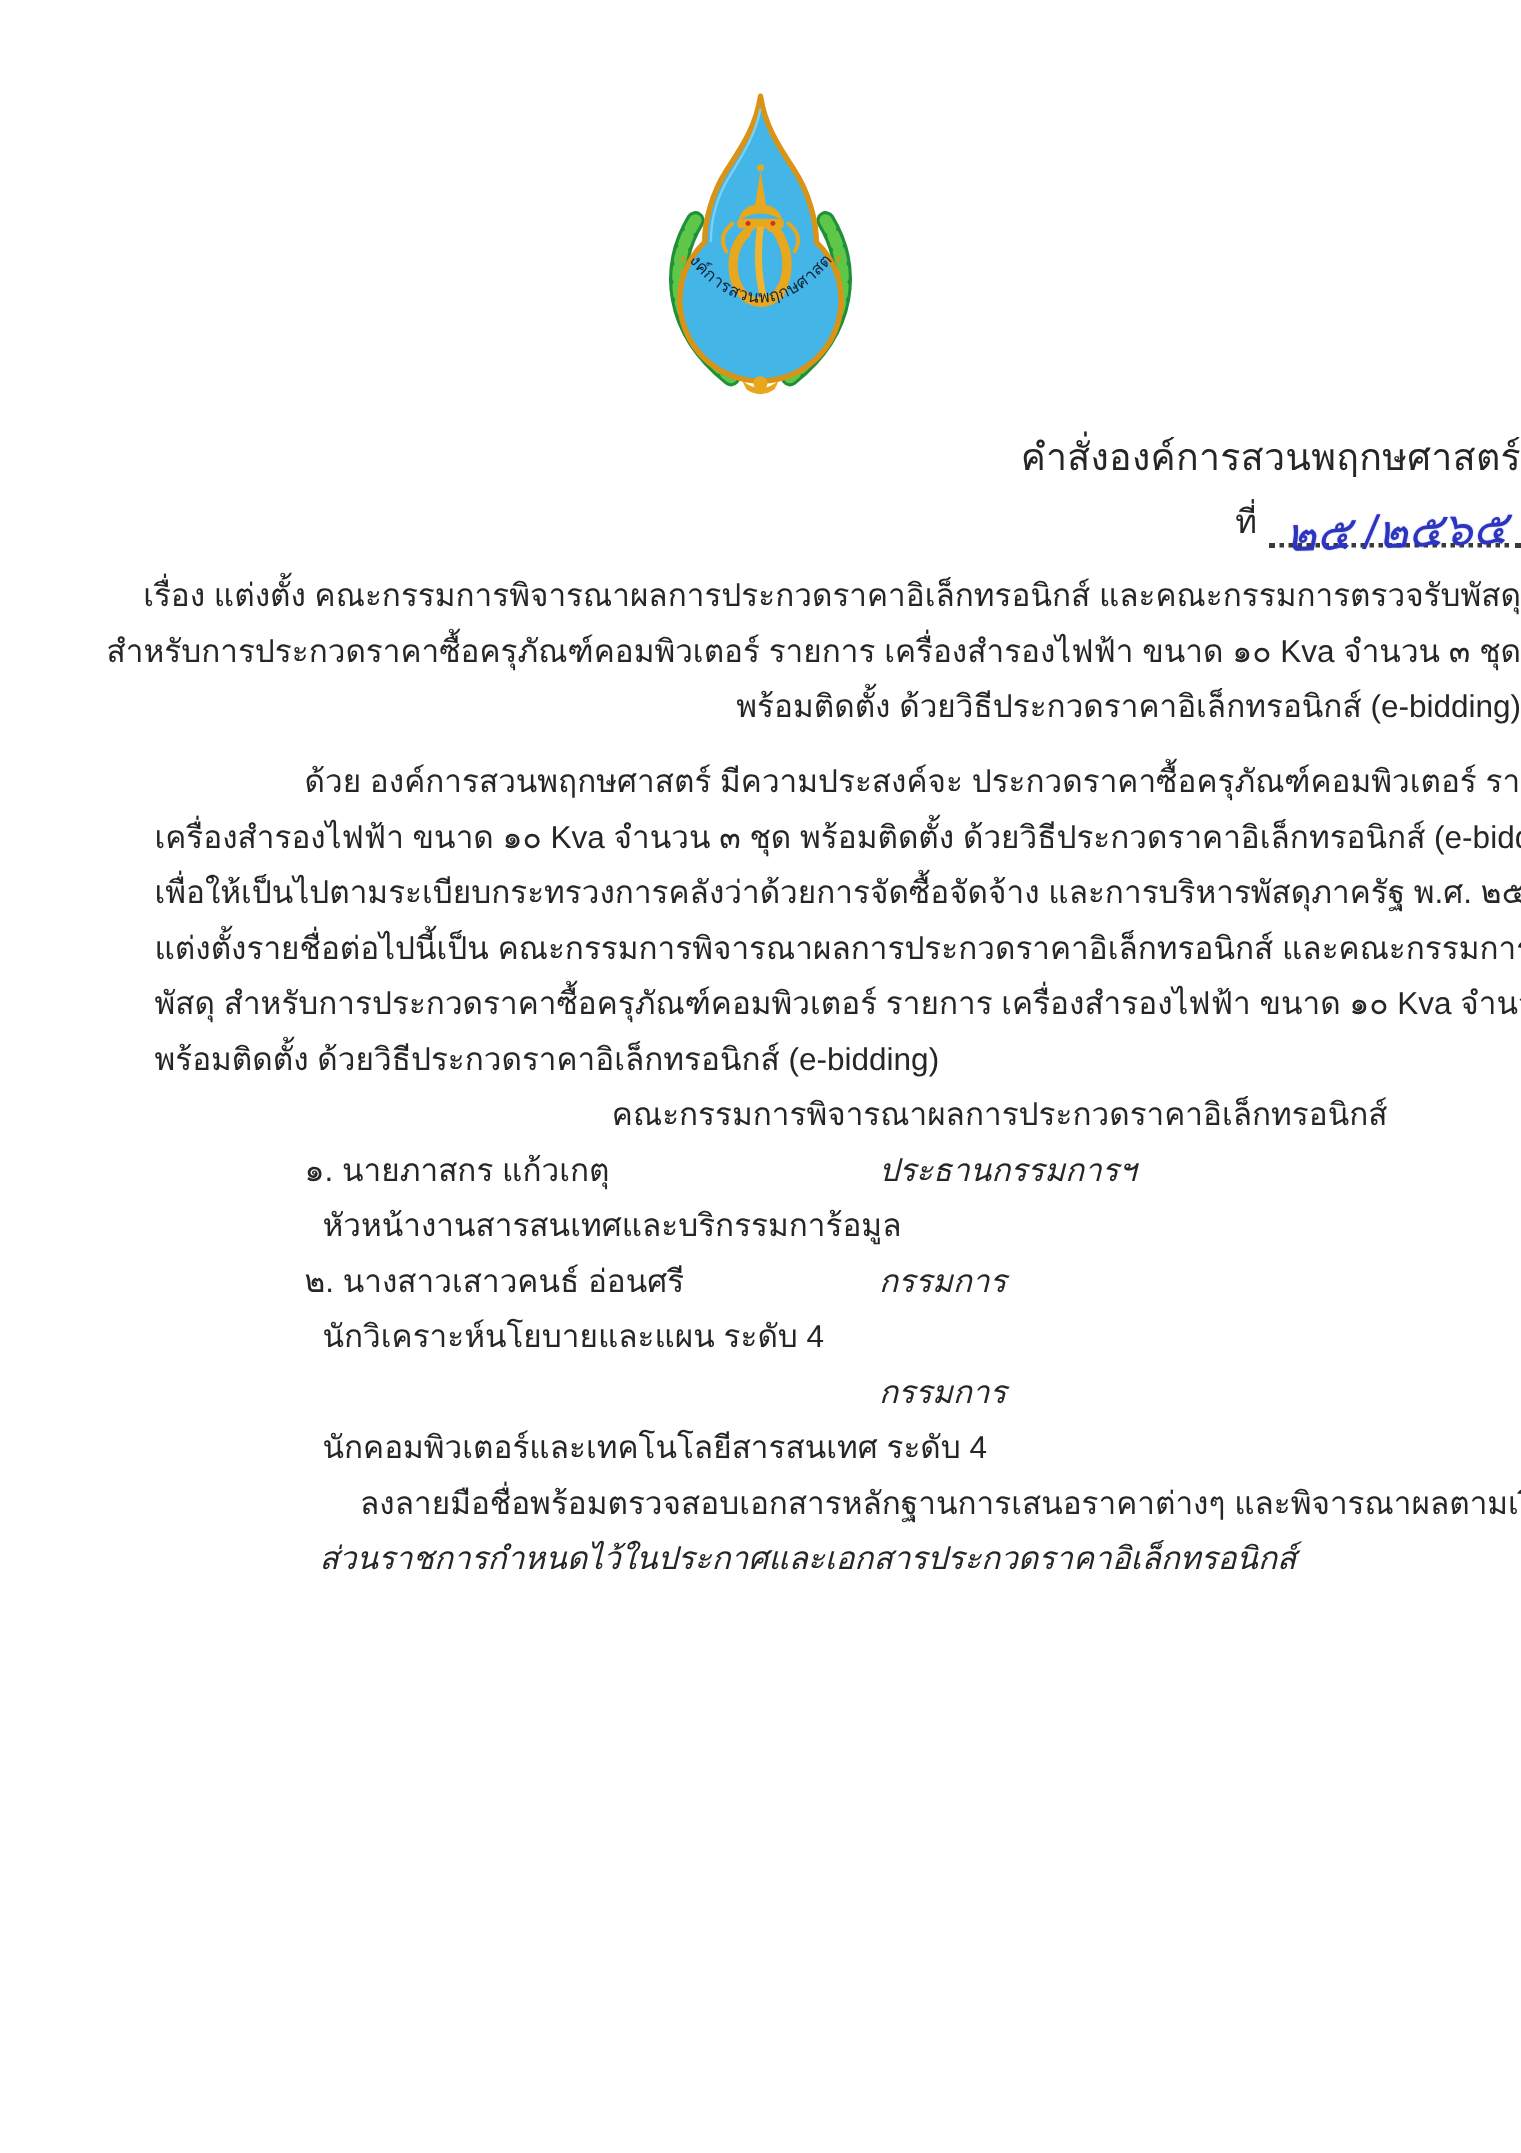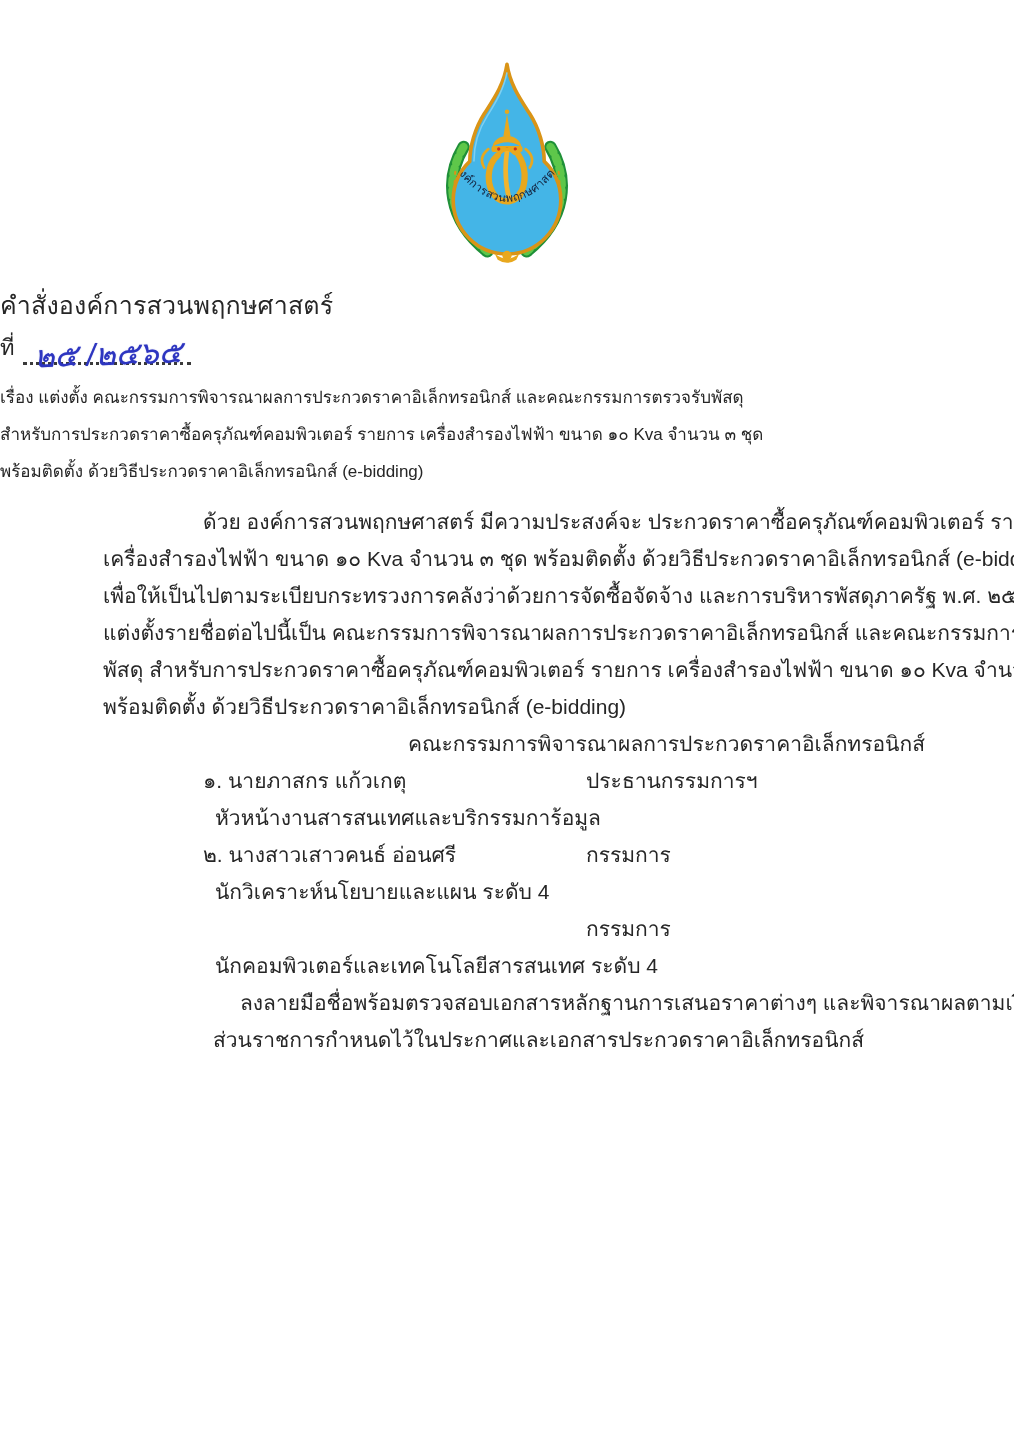--- a/index.html
+++ b/index.html
@@ -22,21 +22,21 @@
     transform: translateX(-50%);
     width: 158px;
     height: 212px;
   }
   
   .doc-header {
     position: absolute;
     top: 288px;
     left: 0;
     width: 100%;
-    text-align: left;
+    text-align: right;
   }
   .doc-title {
     font-size: 25px;
     line-height: 34px;
     color: #262626;
     letter-spacing: 0.2px;
   }
   .order-number-line {
     position: relative;
     margin-top: 9px;
@@ -69,21 +69,21 @@
     font-size: 31px;
     line-height: 31px;
     color: #2d35c0;
     font-style: italic;
     transform: rotate(-2deg);
     white-space: nowrap;
     text-shadow: 0 0 1px rgba(45,53,192,0.55);
   }
   .subject-block {
     margin-top: 8px;
-    font-size: 17px;
+    font-size: 21px;
     line-height: 37px;
     color: #262626;
   }
   .subject-line { white-space: nowrap; }
   
   .doc-body {
     position: absolute;
     top: 503px;
     left: 103px;
     width: 822px;
@@ -92,24 +92,24 @@
   }
   .doc-line {
     height: 37px;
     line-height: 37px;
     white-space: nowrap;
   }
   .indent-first { padding-left: 100px; }
   .indent-section { padding-left: 100px; text-align: right; }
   .indent-position { padding-left: 112px; }
   .indent-duty1 { padding-left: 137px; }
-  .indent-duty2 { padding-left: 110px; }
+  .indent-duty2 { padding-left: 110px; font-style: italic; }
   .member-row { position: relative; }
   .member-name { position: absolute; left: 100px; }
-  .member-role { position: absolute; left: 483px; }
+  .member-role { position: absolute; left: 483px; font-style: italic; }
 </style>
 </head>
 <body>
 
 <div class="page">
 
   <div class="logo-wrap">
     <svg viewBox="0 0 150 205" width="158" height="212">
 
       <g>

